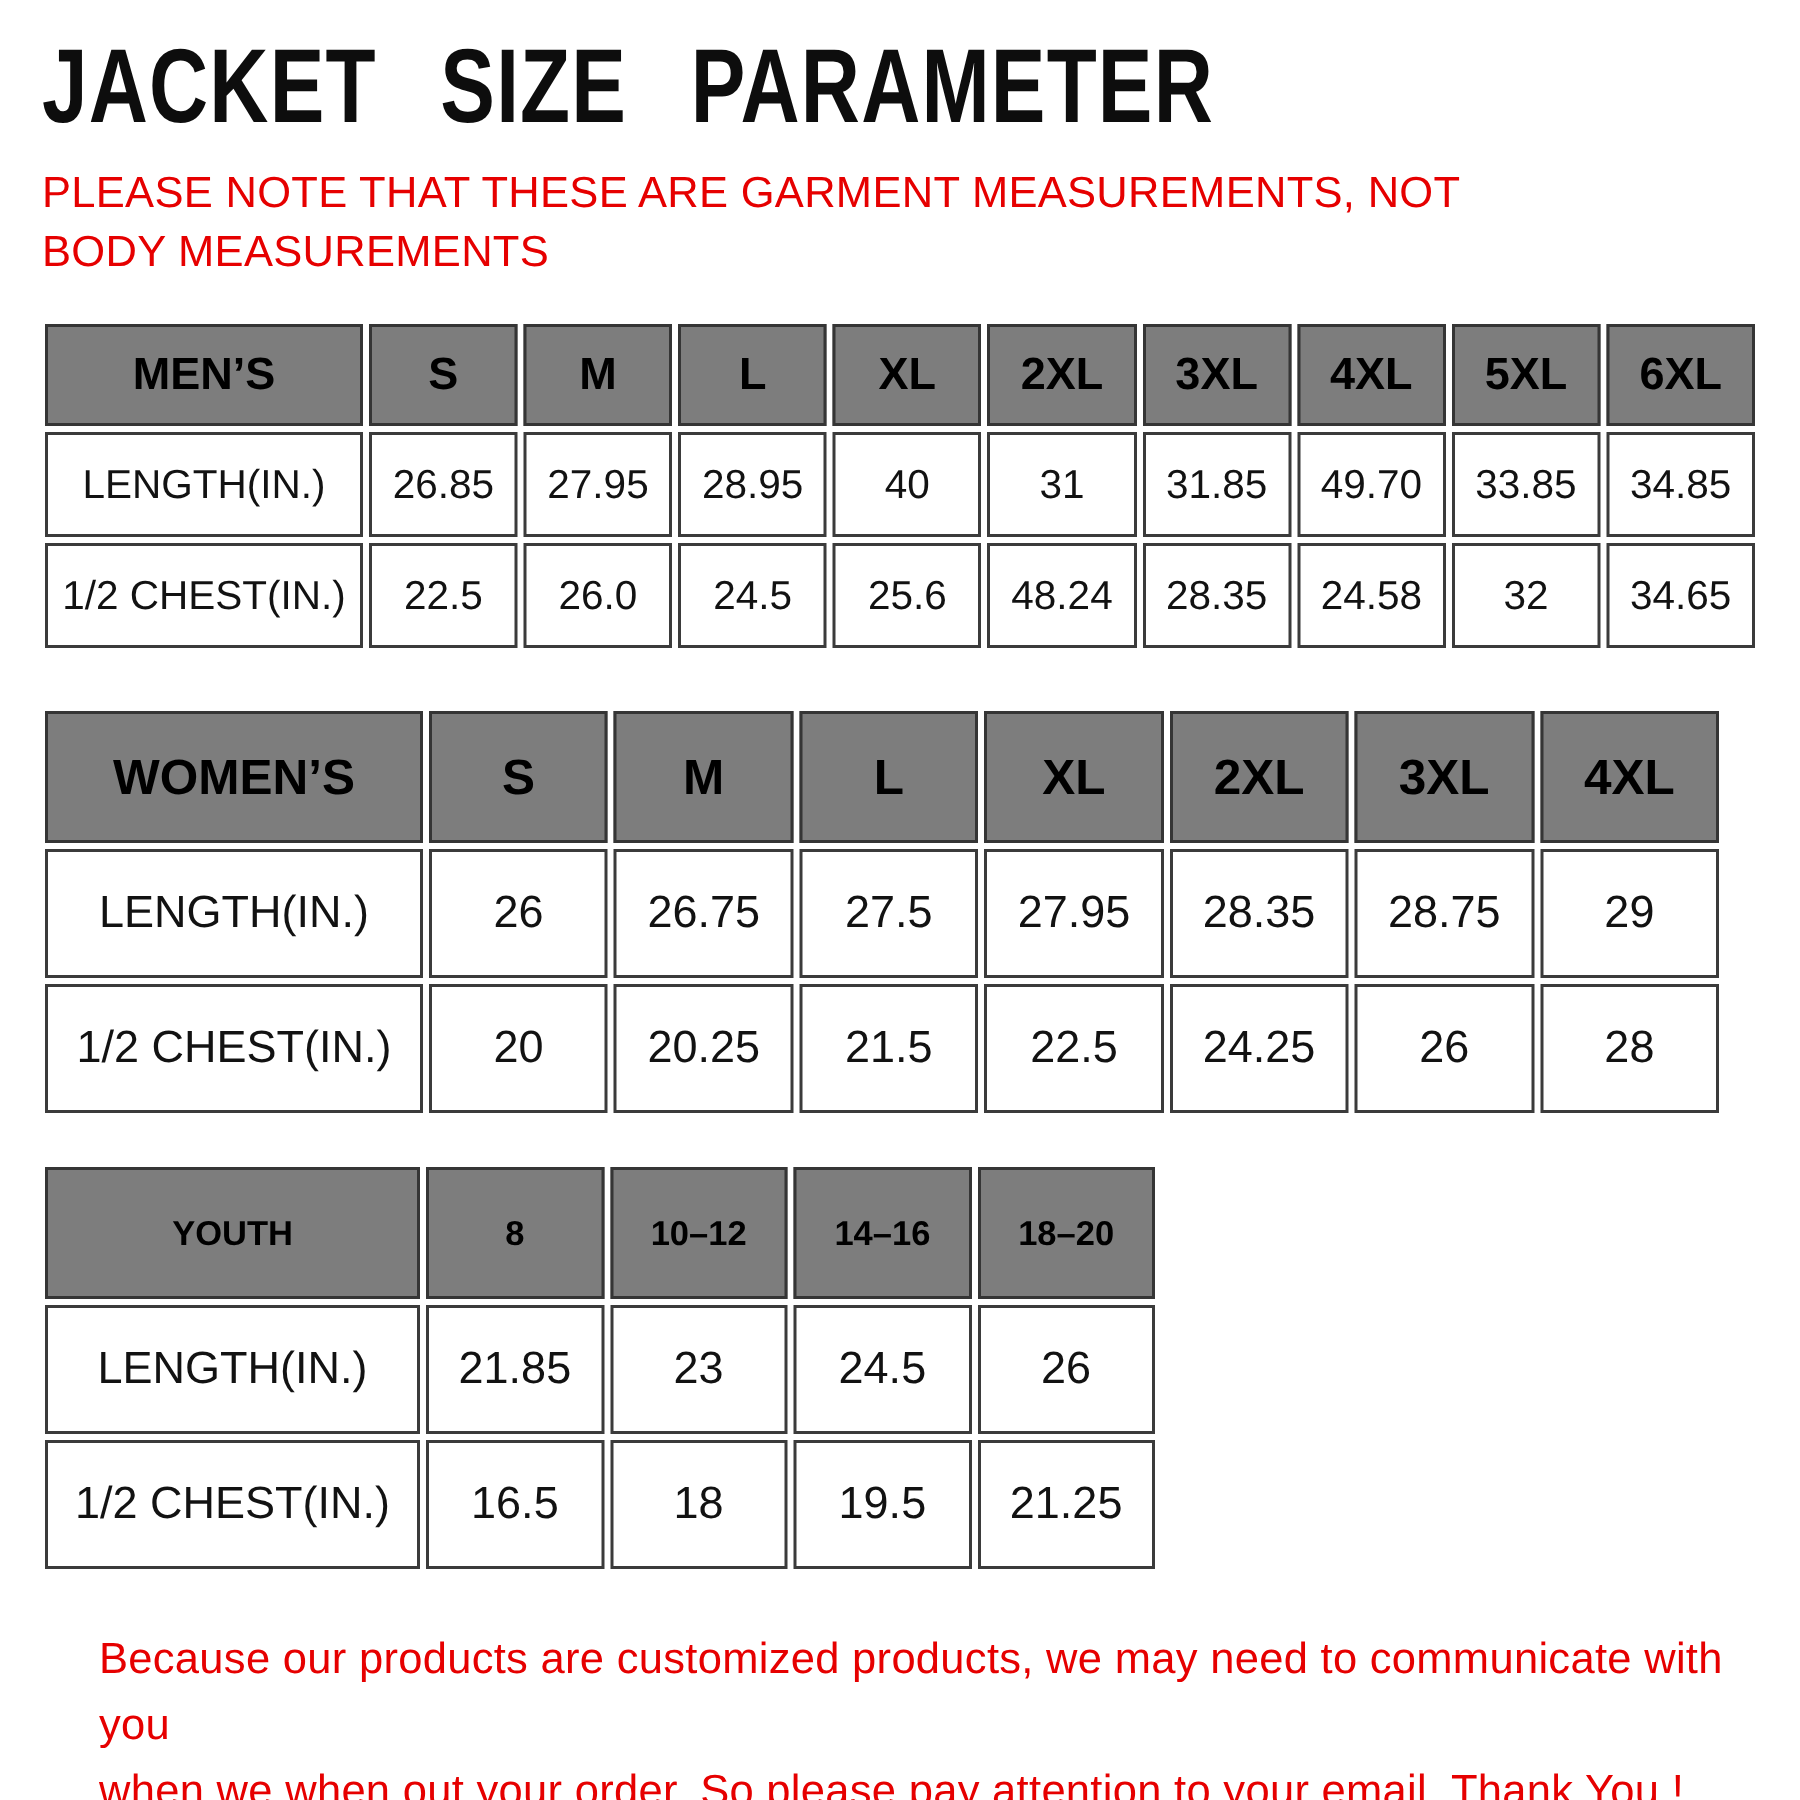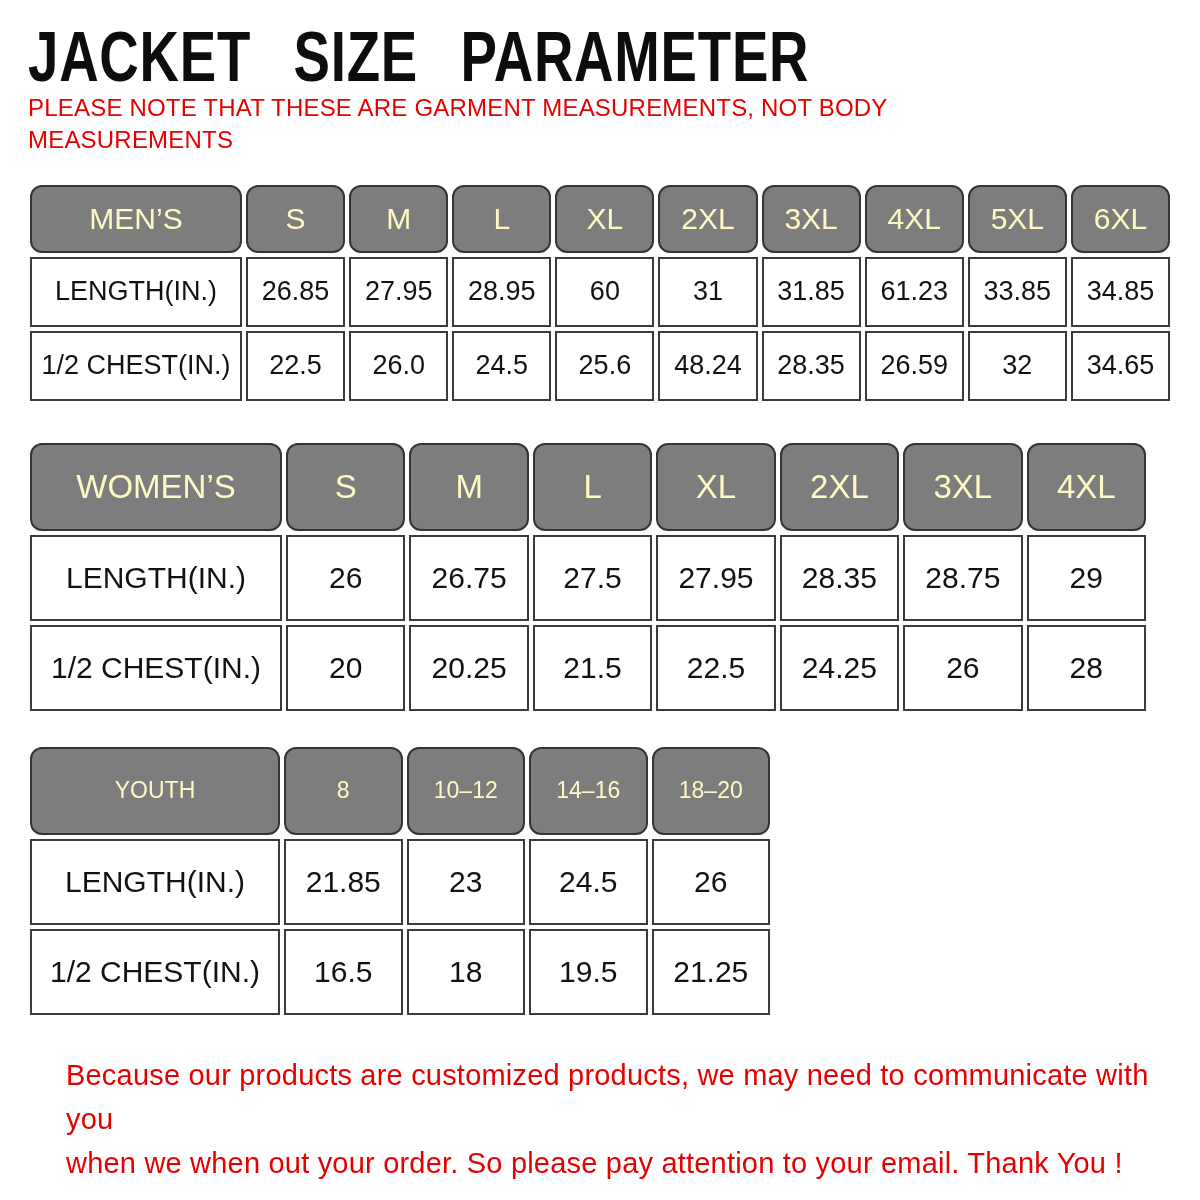--- a/index.html
+++ b/index.html
@@ -16,38 +16,37 @@
   }
   .wrap{padding:16px 26px 0 28px;}
 
   .title{
     font-size:70px;font-weight:700;color:#0d0d0d;
     white-space:nowrap;letter-spacing:1px;word-spacing:34px;
     transform:scaleX(0.78);transform-origin:left top;
     line-height:1.0;margin-top:6px;
   }
   .note{
-    max-width:950px;
-    color:var(--accent-red);font-size:24px;line-height:1.35;
+    margin-top:18px;max-width:950px;
+    color:var(--accent-red);font-size:29px;line-height:1.35;
     letter-spacing:0.2px;
   }
 
   table.size-table{
     border-collapse:separate;border-spacing:4px;table-layout:fixed;
     margin-left:-2px;
   }
   table.size-table td{
     border:2px solid var(--border);
     background:#ffffff;text-align:center;vertical-align:middle;
     color:var(--ink);overflow:hidden;white-space:nowrap;
   }
   table.size-table tr.hdr td{
-    background:var(--header-gray);color:#fef9c3;font-weight:400;
+    background:var(--header-gray);color:#000000;font-weight:700;
     border-color:#353535;
-    border-radius:12px;
   }
 
   table.men{width:1148px;margin-top:24px;}
   table.men td{height:64px;font-size:27px;}
   table.men tr.hdr td{height:62px;font-size:30px;}
   table.men col.c0{width:212px;}
 
   table.women{width:1124px;margin-top:34px;}
   table.women td{height:80px;font-size:30px;}
   table.women tr.hdr td{height:82px;font-size:33px;}
@@ -92,36 +91,36 @@
       <td>3XL</td>
       <td>4XL</td>
       <td>5XL</td>
       <td>6XL</td>
     </tr>
     <tr>
       <td>LENGTH(IN.)</td>
       <td>26.85</td>
       <td>27.95</td>
       <td>28.95</td>
-      <td>60</td>
+      <td>40</td>
       <td>31</td>
       <td>31.85</td>
-      <td>61.23</td>
+      <td>49.70</td>
       <td>33.85</td>
       <td>34.85</td>
     </tr>
     <tr>
       <td>1/2 CHEST(IN.)</td>
       <td>22.5</td>
       <td>26.0</td>
       <td>24.5</td>
       <td>25.6</td>
       <td>48.24</td>
       <td>28.35</td>
-      <td>26.59</td>
+      <td>24.58</td>
       <td>32</td>
       <td>34.65</td>
     </tr>
   </tbody>
     </table>
 
   <table class="size-table women">
     <colgroup>
         <col class="c0">
         <col span="7">

